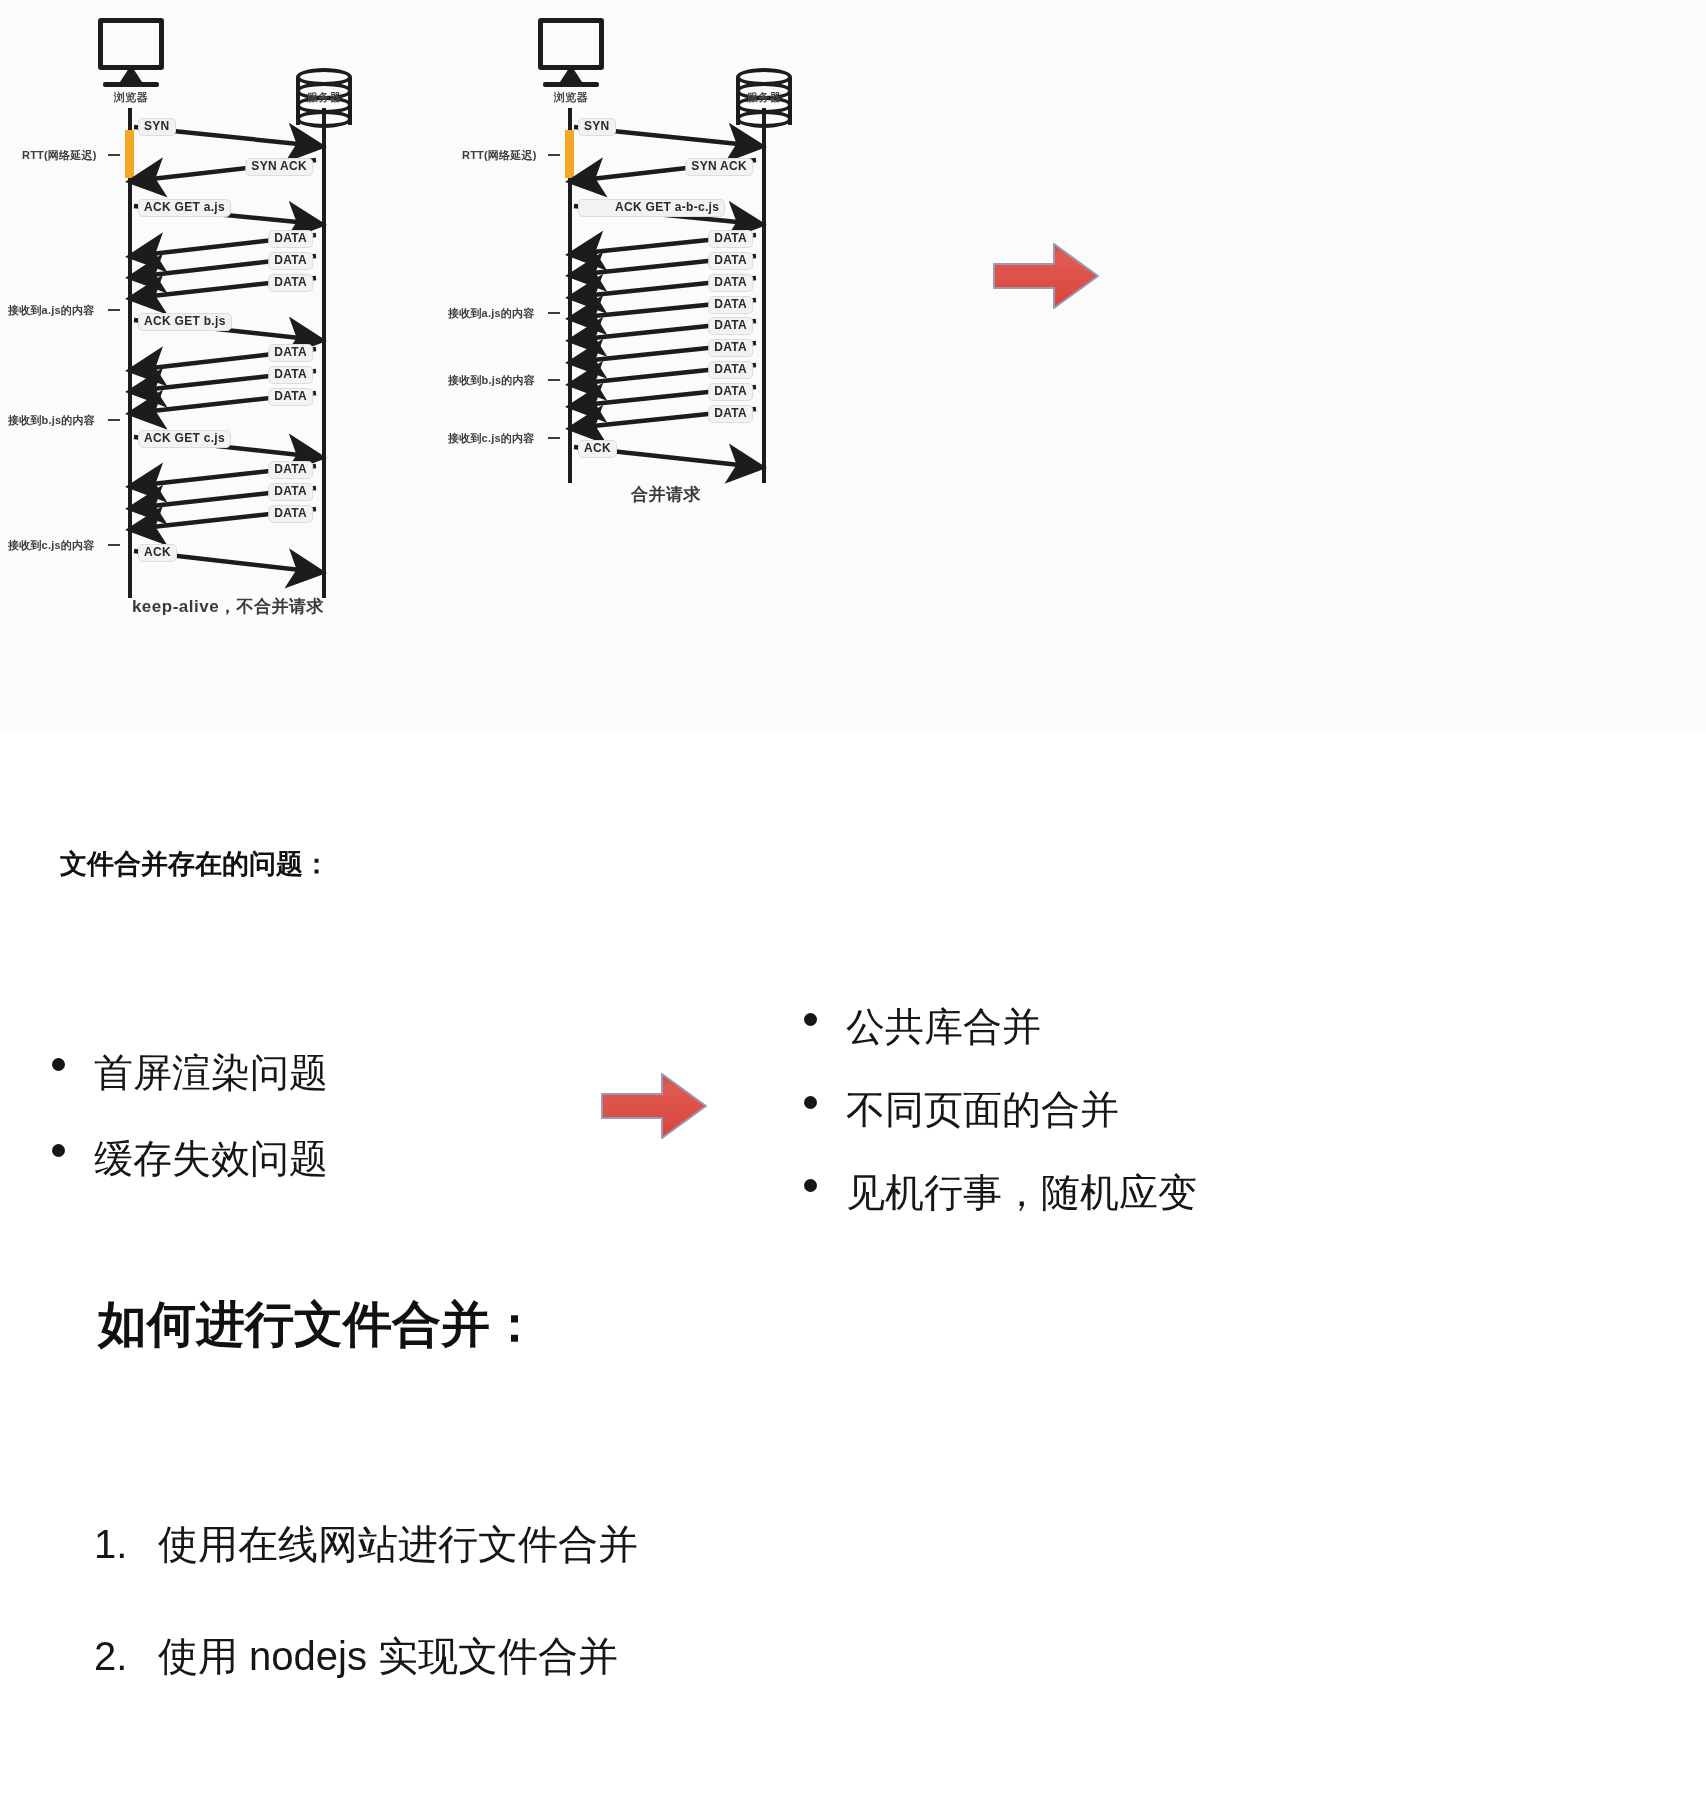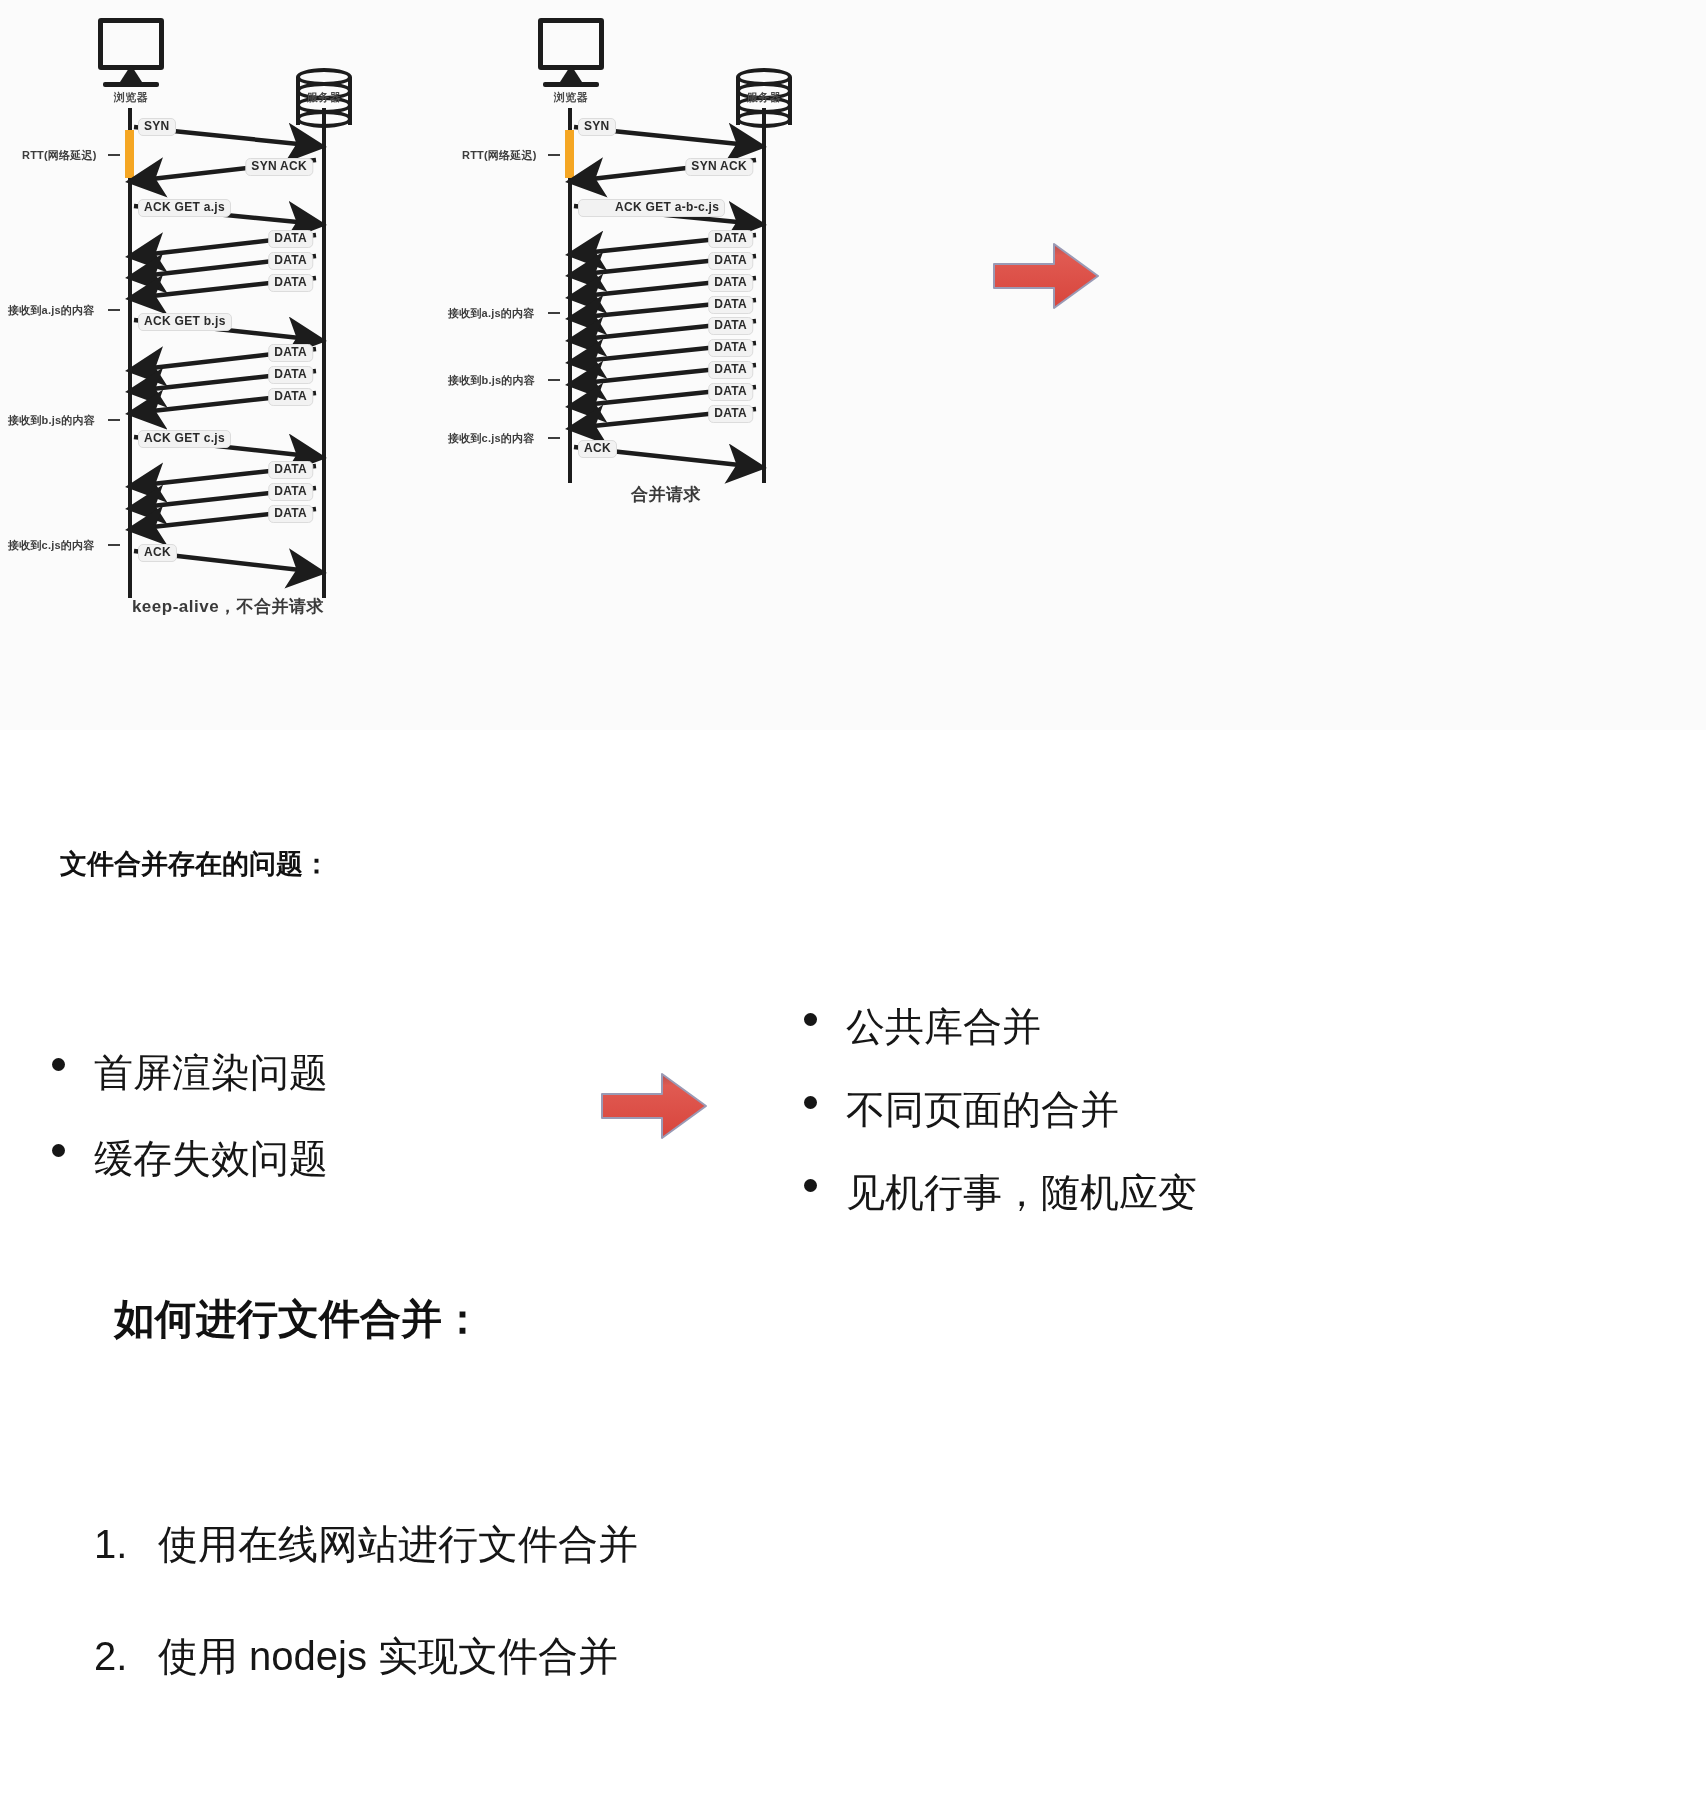--- a/index.html
+++ b/index.html
@@ -362,21 +362,21 @@
   </svg>
 
   <ul class="bullet-list" style="left:790px; top:985px; width:620px; font-size:39px; line-height:83px;">
     <li>公共库合并</li>
     <li>不同页面的合并</li>
     <li>见机行事，随机应变</li>
   </ul>
 </div>
 
 <div>
-  <div class="heading" style="left:114px; top:1292px; font-size:41px;">如何进行文件合并：</div>
+  <div class="heading" style="left:98px; top:1292px; font-size:49px;">如何进行文件合并：</div>
 
   <ol class="num-list" style="left:80px; top:1488px; width:760px; font-size:40px; line-height:112px;">
     <li>
       <span class="num">1.</span>
       <span>使用在线网站进行文件合并</span>
     </li>
     <li>
       <span class="num">2.</span>
       <span>使用 nodejs 实现文件合并</span>
     </li>

